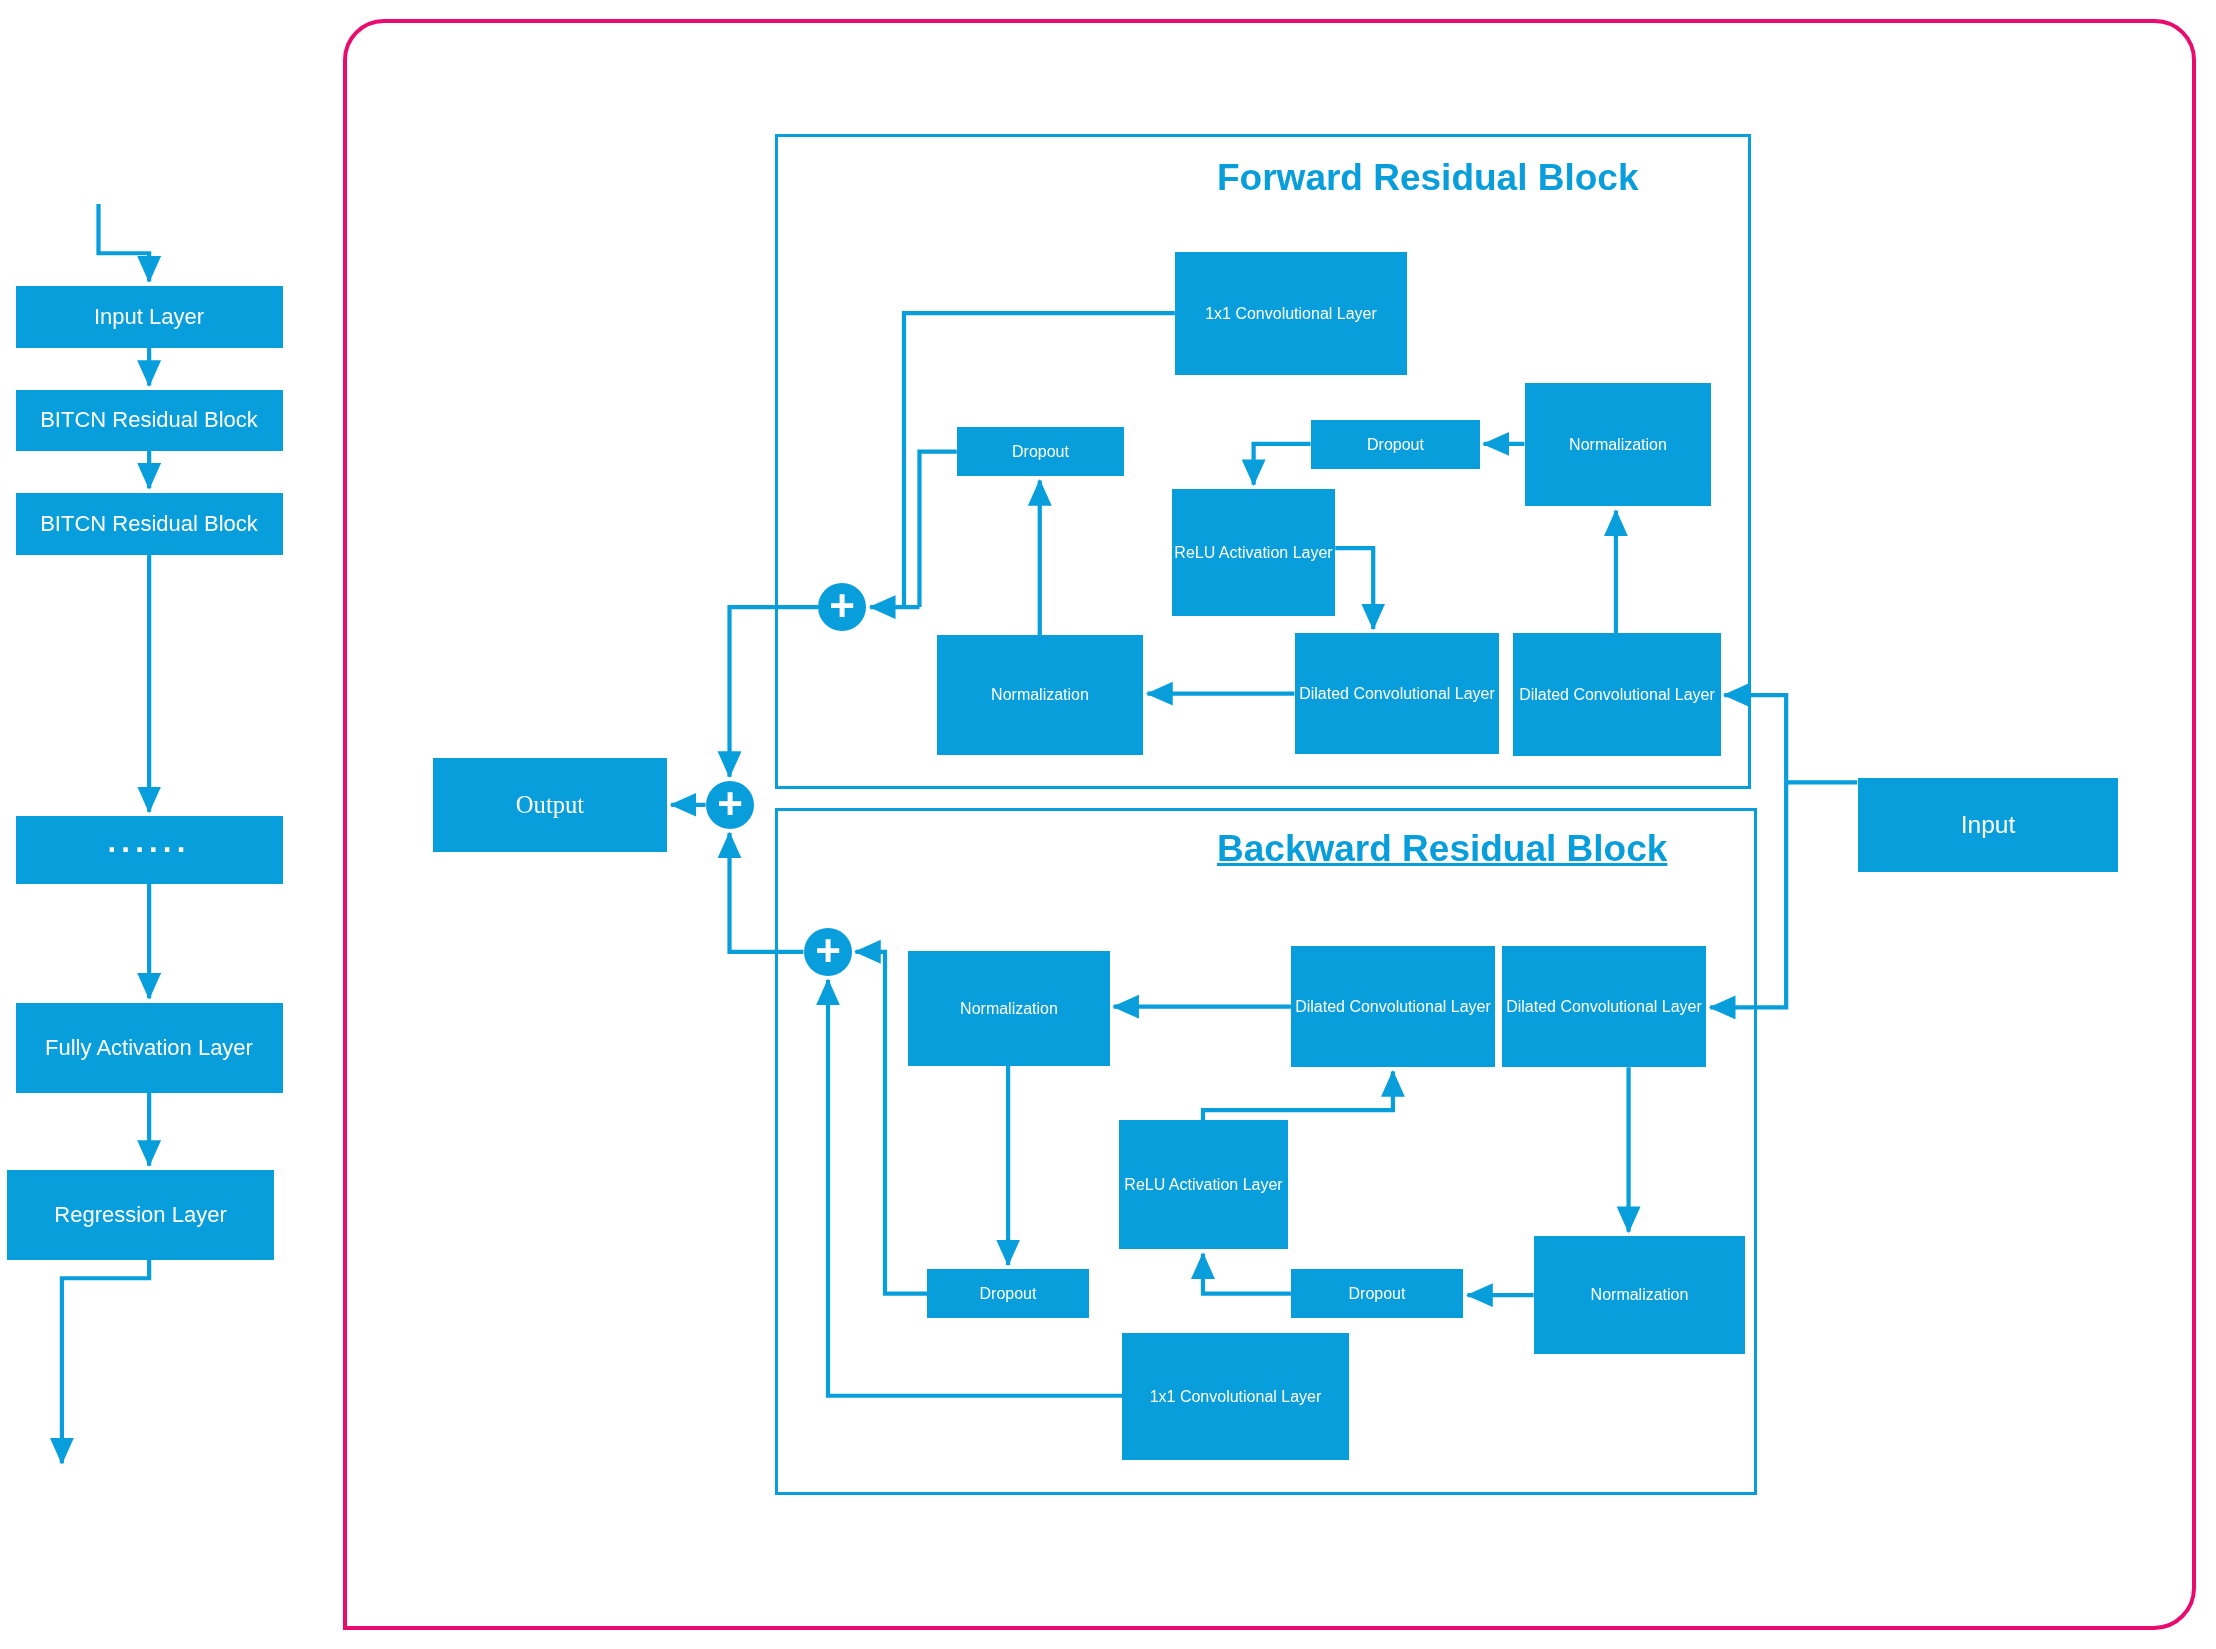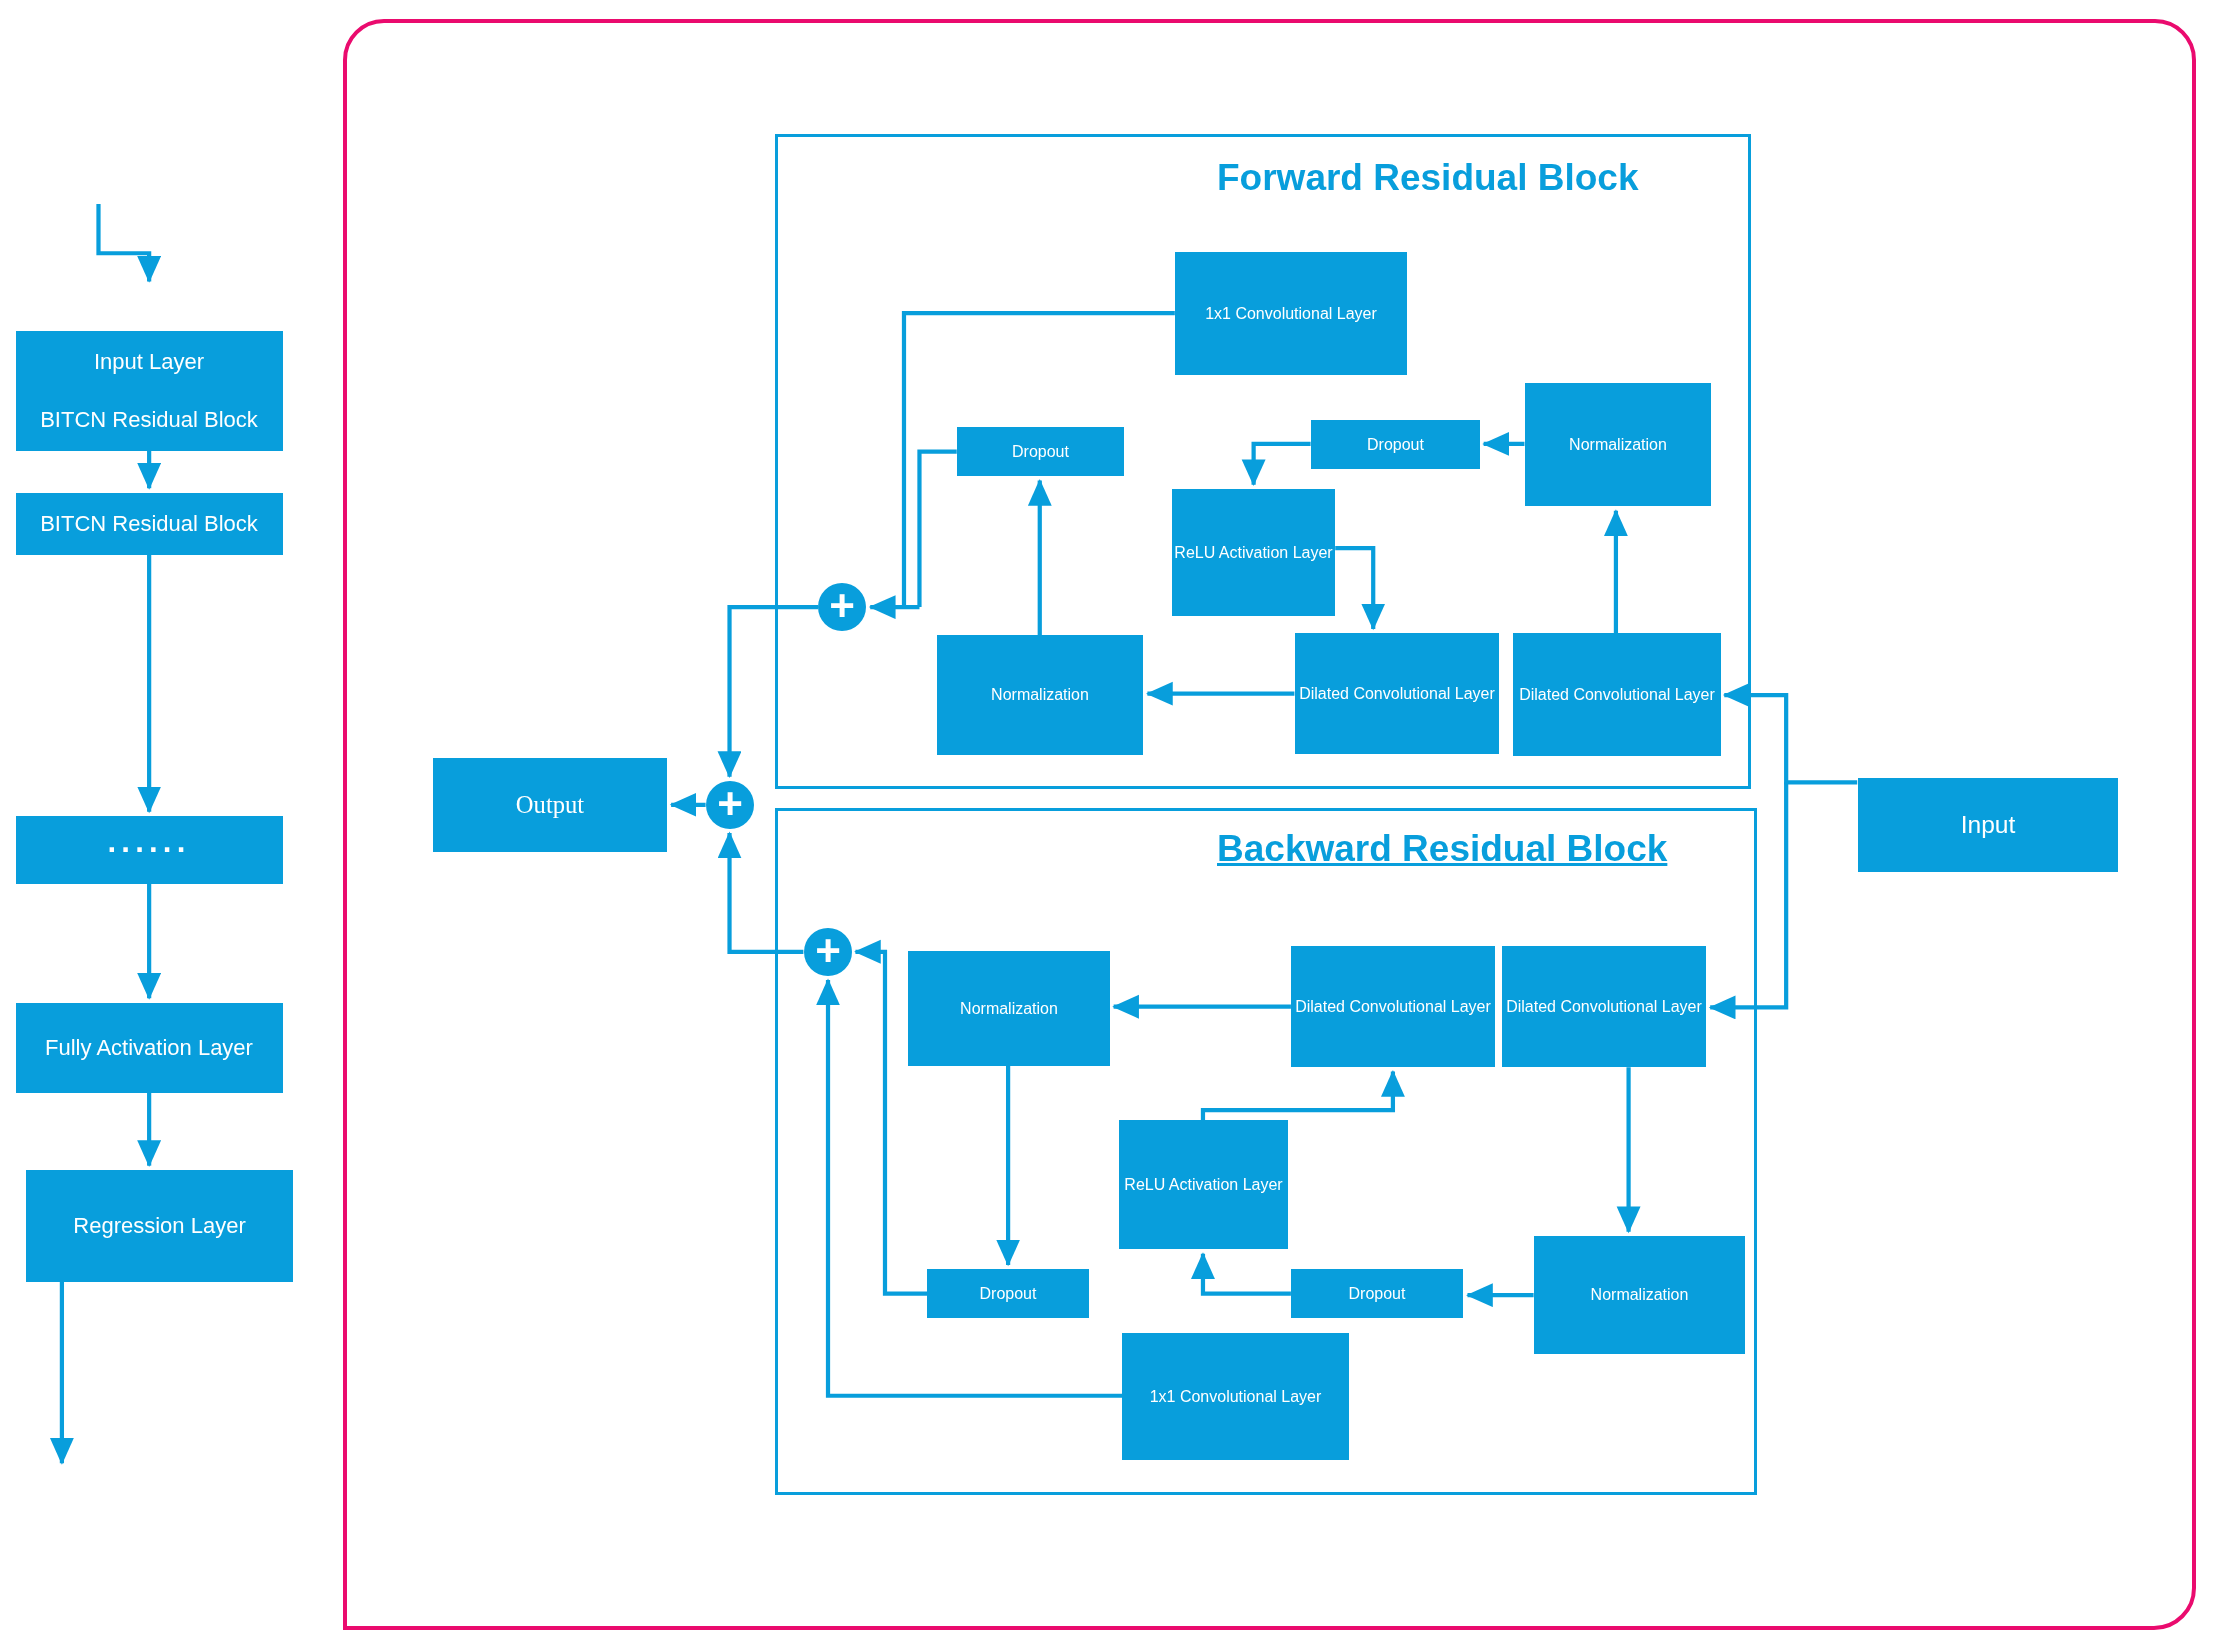--- a/index.html
+++ b/index.html
@@ -68,41 +68,41 @@
   <path d="M1433,1515 V1798" marker-end="url(#arr)"></path>
   <path d="M1318,1839 H1258 V1353 H1216" marker-end="url(#arr)"></path>
   <path d="M1595,1984 H1177 V1393" marker-end="url(#arr)"></path>
   <path d="M1142,1353 H1037 V1184" marker-end="url(#arr)"></path>
 
   <path d="M1003,1144 H954" marker-end="url(#arr)"></path>
 </svg>
 
 <div class="frame-pink" style="left:343px;top:19px;width:1845px;height:1603px;"></div>
 
-<div class="node leftnode" style="left:15.5px;top:286px;width:267px;height:62px;margin-top:45px;">
+<div class="node leftnode" style="left:15.5px;top:286px;width:267px;height:62px;">
     <span>Input Layer</span>
   </div>
 
 <div class="node leftnode" style="left:15.5px;top:390px;width:267px;height:61px;">
     <span>BITCN Residual Block</span>
   </div>
 
 <div class="node leftnode" style="left:15.5px;top:493px;width:267px;height:62px;">
     <span>BITCN Residual Block</span>
   </div>
 
 <div class="node leftnode dots" style="left:15.5px;top:816px;width:267px;height:68px;">
     <span>······</span>
   </div>
 
 <div class="node leftnode" style="left:15.5px;top:1003px;width:267px;height:90px;">
     <span>Fully Activation Layer</span>
   </div>
 
-<div class="node leftnode" style="left:26px;top:1170px;width:267px;height:112px;">
+<div class="node leftnode" style="left:7px;top:1170px;width:267px;height:90px;">
     <span>Regression Layer</span>
   </div>
 
 <div class="container" style="left:775px;top:134px;width:970px;height:649px;"></div>
 <div class="blocktitle" style="left:1217px;top:156px;width:563px;height:44px;">Forward Residual Block</div>
 
 <div class="node" style="left:1175px;top:252px;width:232px;height:123px;">
     <span>1x1 Convolutional Layer</span>
   </div>
 

